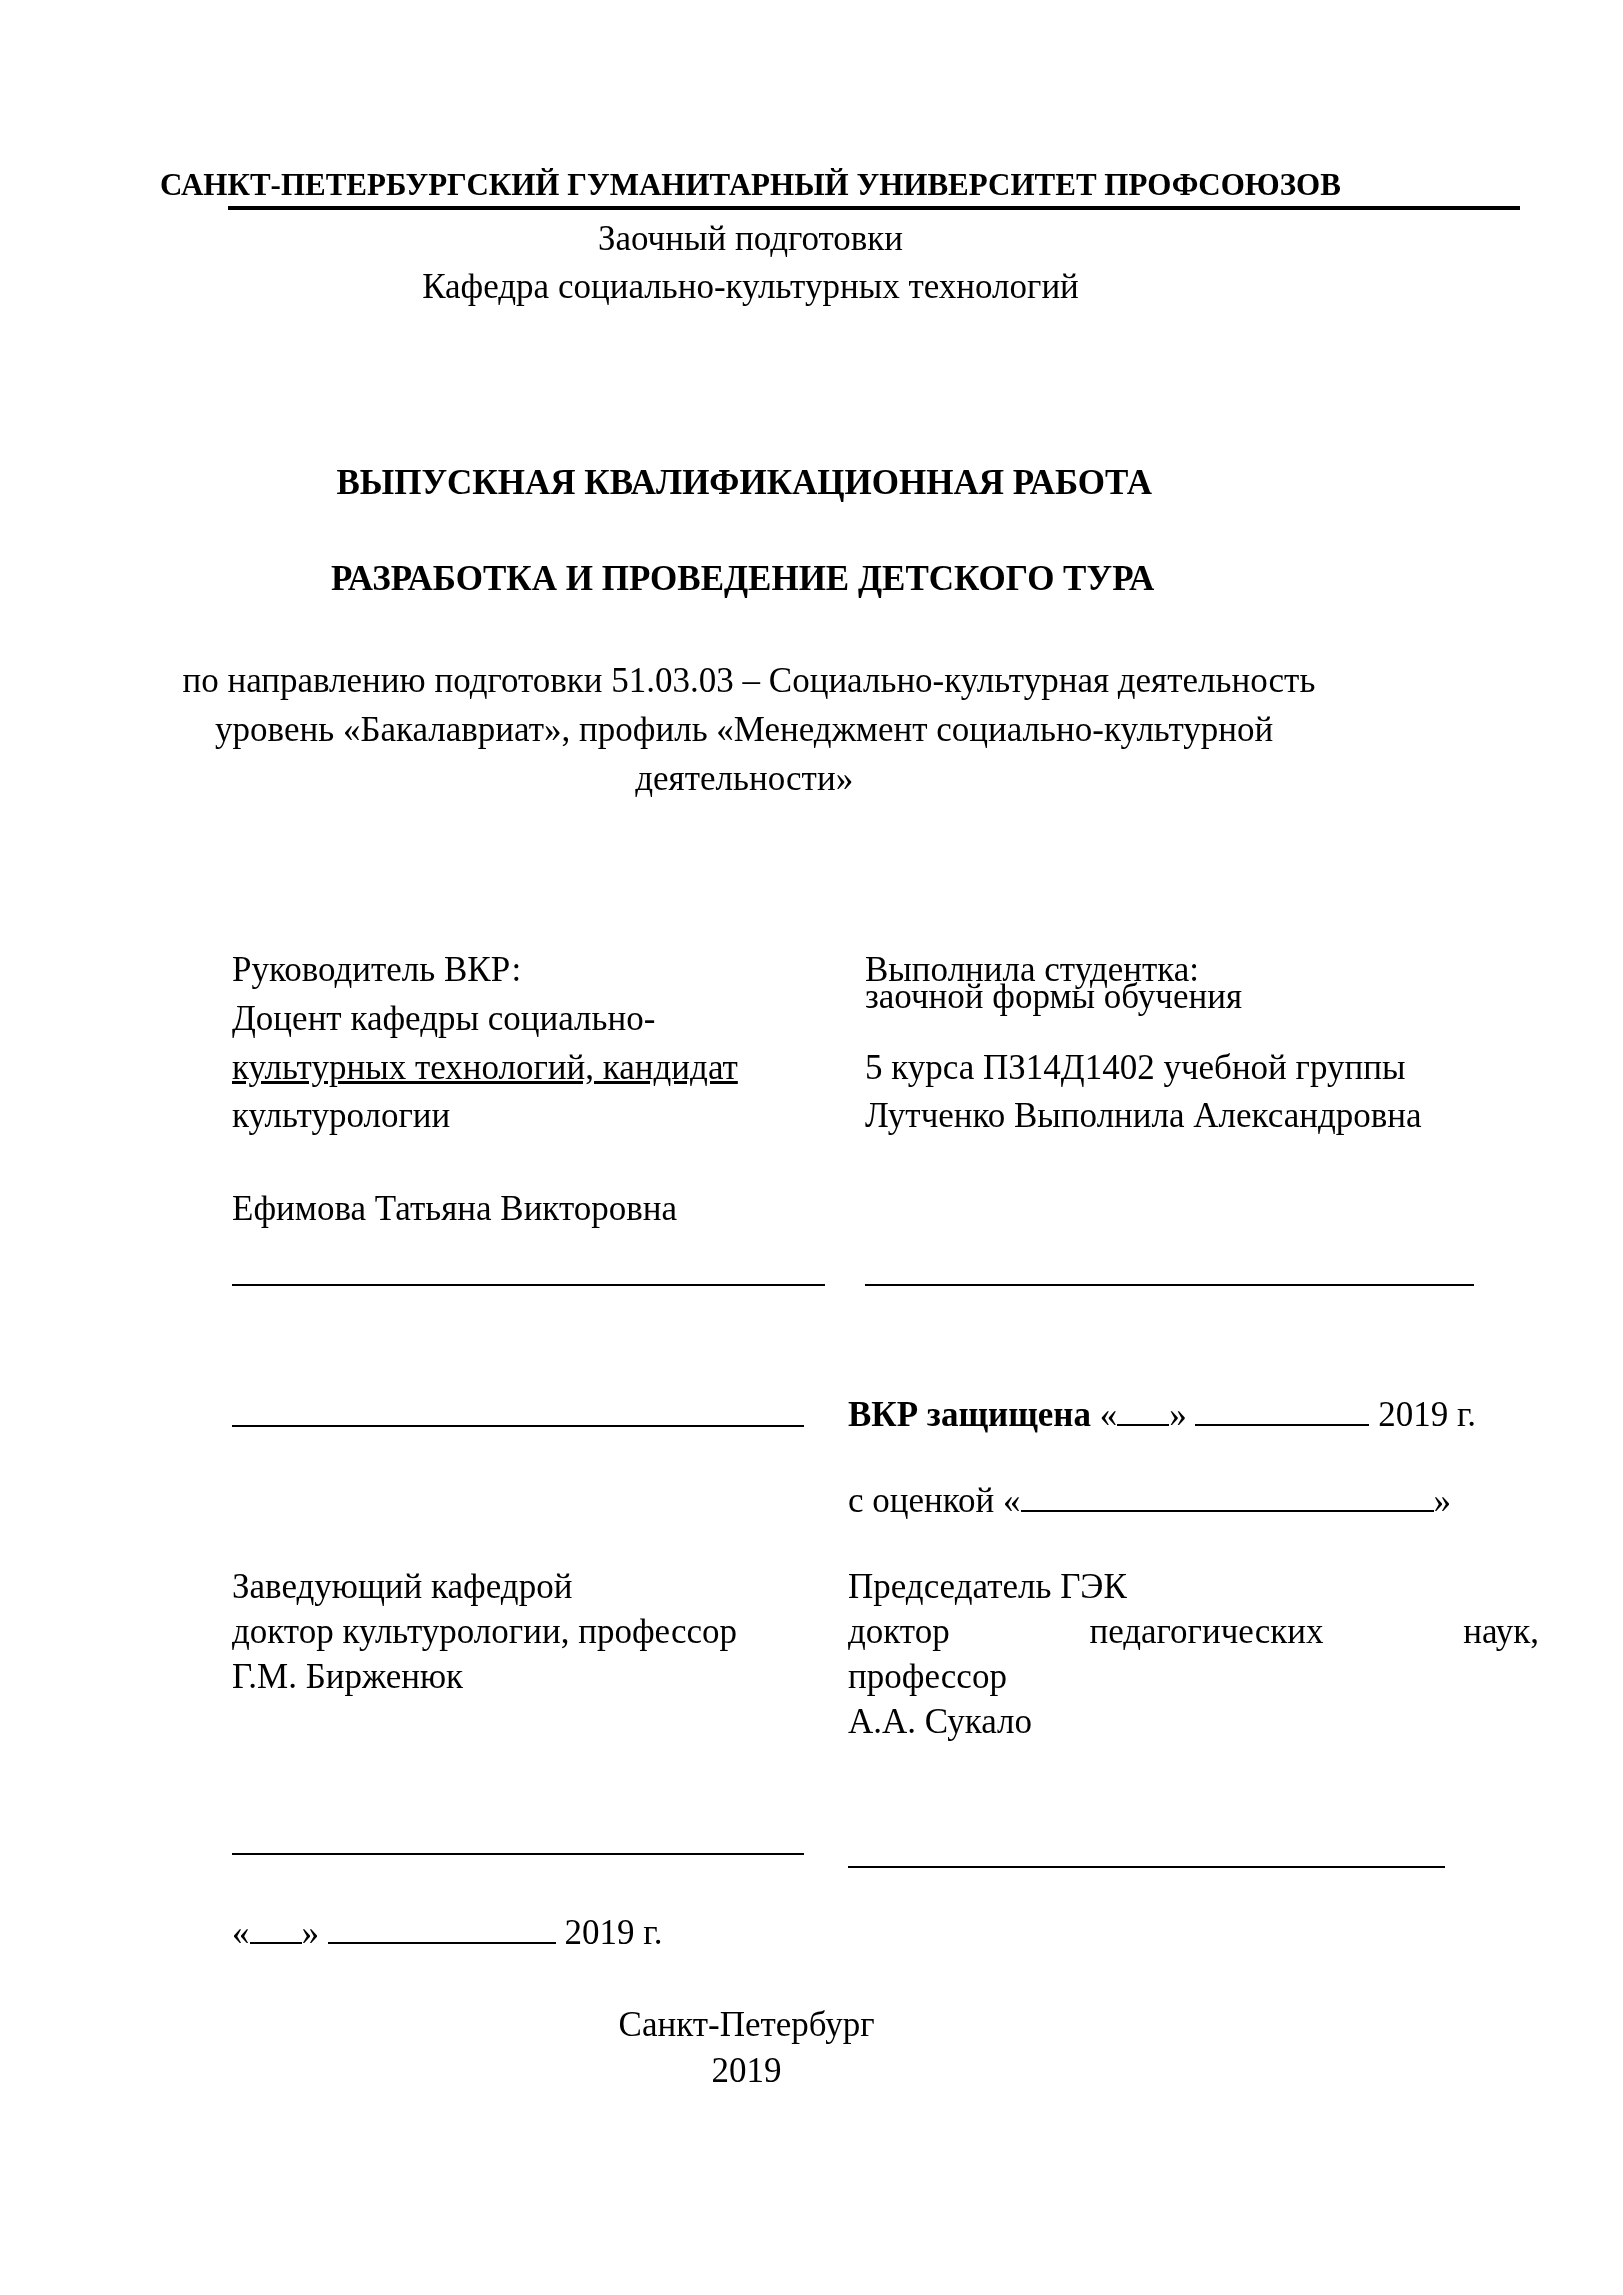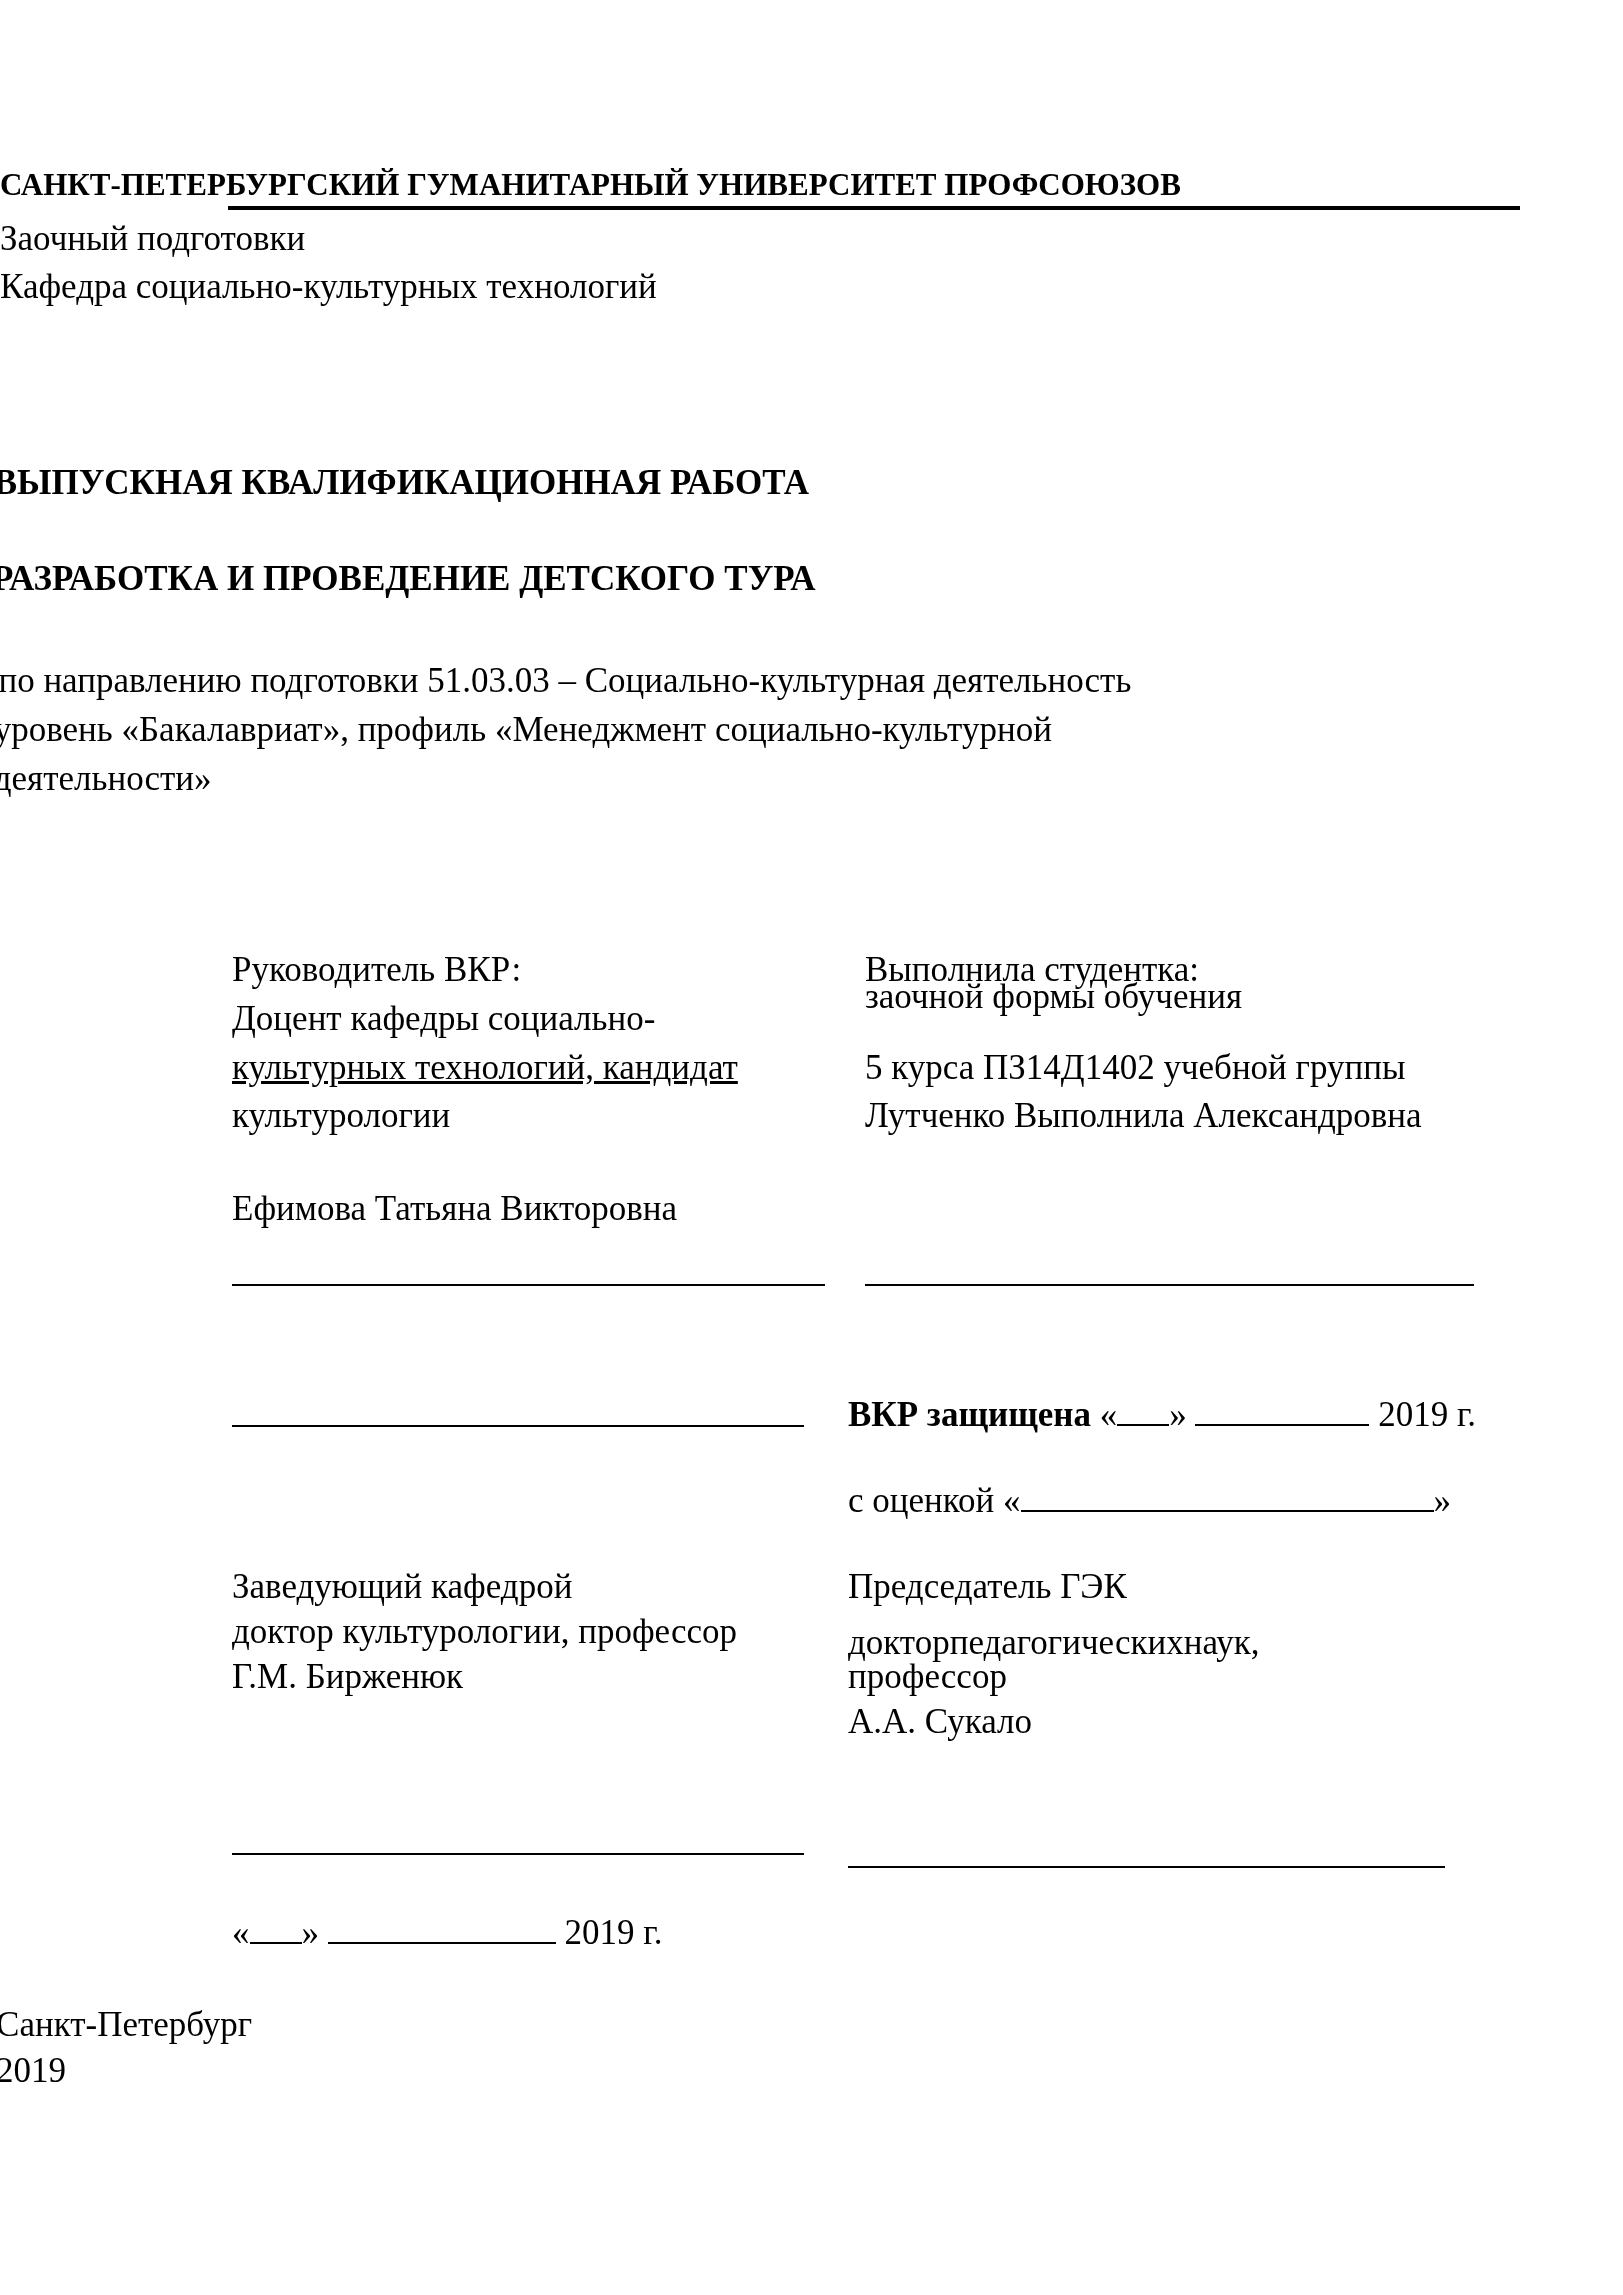--- a/index.html
+++ b/index.html
@@ -1,26 +1,26 @@
 <!DOCTYPE html>
 <html style="font-size:12.6px"><head>
 <meta charset="utf-8">
 <style>
   html, body { margin: 0; padding: 0; background: #ffffff; }
   body { width: 1623px; height: 2295px; position: relative; overflow: hidden;
          font-family: "Liberation Serif", "DejaVu Serif", serif; color: #000; }
   .abs { position: absolute; white-space: nowrap; }
   .t { font-size: 35px; line-height: 50px; }
-  .center { left: 0; width: 1501px; }
+  .center { left: 0; width: 1501px; text-align: center; }
   .bold { font-weight: bold; }
   .hdr { font-size: 31px; font-weight: bold; }
   .rule { position: absolute; background: #000; }
   .sig { position: absolute; height: 2.4px; background: #000; }
   .blank { display: inline-block; border-bottom: 2.4px solid #000; height: 27px; vertical-align: baseline; }
-  .just { display: flex; width: 691px; margin-top: 11px; }
+  .just { display: flex; justify-content: space-between; width: 691px; }
 </style>
 </head>
 <body>
 
 <div class="abs center hdr" style="top:161px; line-height:47px;">САНКТ-ПЕТЕРБУРГСКИЙ ГУМАНИТАРНЫЙ УНИВЕРСИТЕТ ПРОФСОЮЗОВ</div>
 <div class="rule" style="left:228px; top:206px; width:1292px; height:3.9px;"></div>
 <div class="abs center t" style="top:214px;">Заочный подготовки</div>
 <div class="abs center t" style="top:262px;">Кафедра социально-культурных технологий</div>
 
 <div class="abs center t bold" style="top:458px; left:-6.3px;">ВЫПУСКНАЯ КВАЛИФИКАЦИОННАЯ РАБОТА</div>

